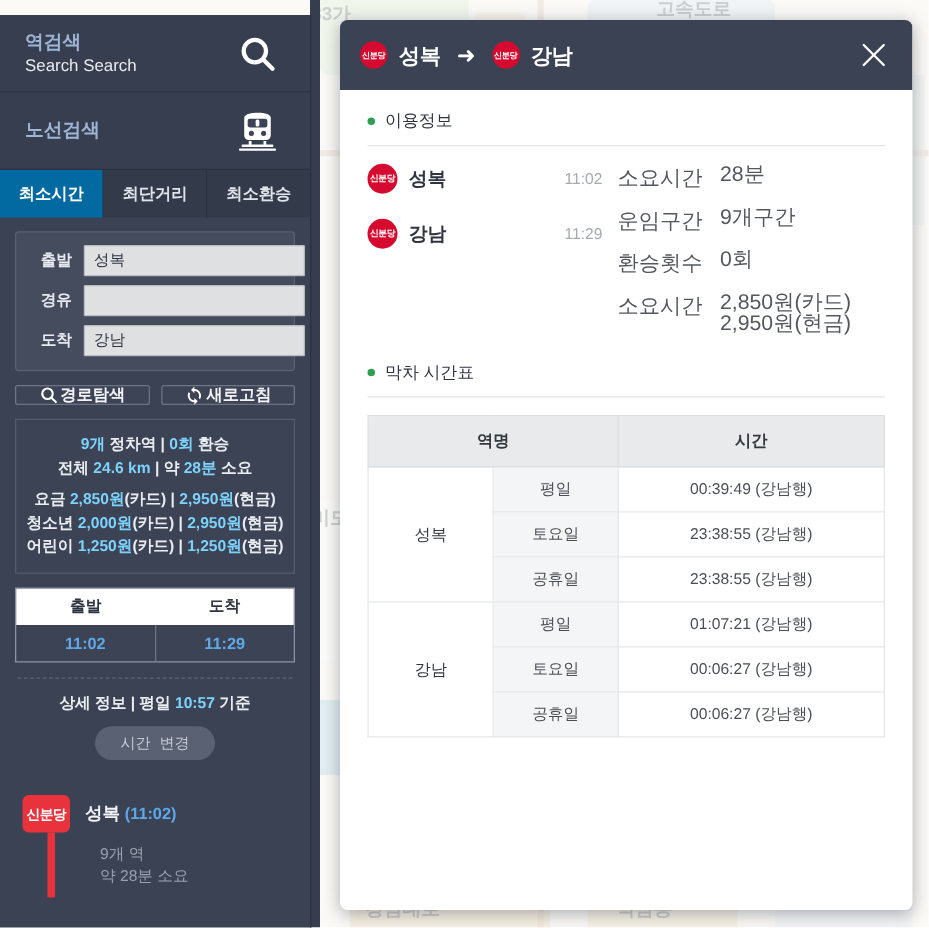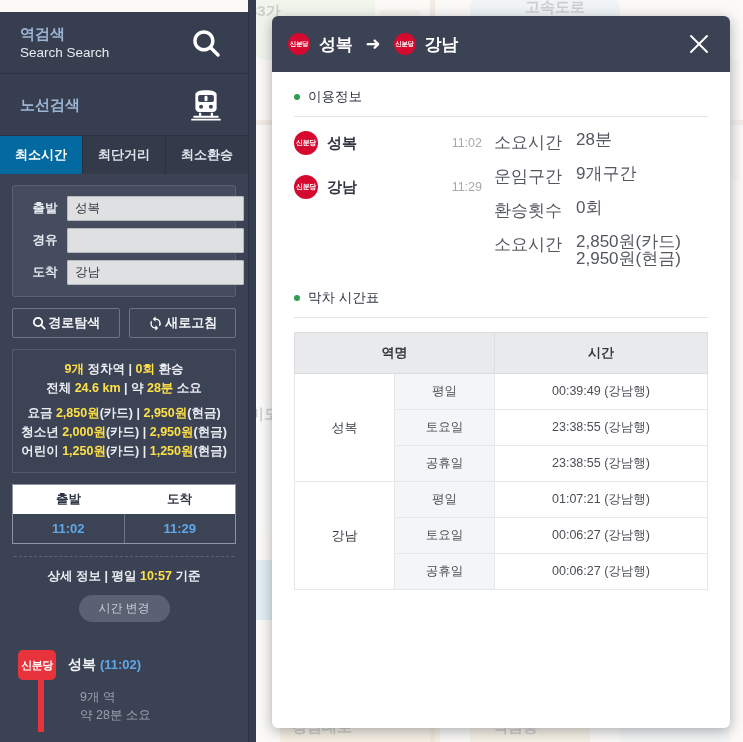--- a/index.html
+++ b/index.html
@@ -111,39 +111,39 @@
     flex: 1; height: 25px;
     background: #dfe0e2; border: 1px solid #b7b9bd; border-radius: 1px;
     font-size: 12.5px; color: #2f3440;
     padding: 0 7px;
     font-family: "Liberation Sans", sans-serif;
   }
 
   
   #actions { display: flex; gap: 9px; margin: 11px 12px 0 12px; }
   .action-btn {
-    flex: 1; height: 30px;
+    flex: 1; height: 16px;
     display: flex; align-items: center; justify-content: center; gap: 1px;
     border: 1px solid #6d7485;
     background: #3d4456;
     color: #f1f3f6; font-size: 13px; font-weight: bold;
     cursor: pointer; border-radius: 2px;
   }
   .action-btn svg { display: block; }
 
   
   #summary {
     margin: 11px 12px 0 12px;
     border: 1px solid #545b6d;
     background: #3c4355;
     padding: 10px 6px 11px 6px;
     text-align: center;
   }
   .sum-line { font-size: 12.5px; font-weight: bold; color: #e9ecf1; line-height: 19px; white-space: nowrap; }
-  .hl { color: #fde047; }
+  .hl { color: #7dd3fc; }
   .sum-gap { height: 6px; }
 
   
   #da-table {
     margin: 11px 12px 0 12px;
     border: 1px solid #8d94a5;
     background: #3c4355;
   }
   #da-table .da-head { display: flex; background: #ffffff; }
   #da-table .da-head div {
@@ -171,21 +171,21 @@
   #time-change-wrap { text-align: center; margin-top: 10px; }
   #time-change {
     display: inline-block;
     padding: 5px 20px;
     border-radius: 14px;
     background: #5a6173;
     color: #c7ccd6;
     font-size: 12px;
     cursor: pointer;
     border: none;
-    font-family: Liberation Serif, serif;
+    font-family: Liberation Mono, monospace;
   }
 
   
   #route-list { margin: 28px 0 0 18px; position: relative; }
   .route-connector {
     position: absolute; left: 20px; top: 30px; width: 6px; height: 52px;
     background: #e8323c;
   }
   .route-item { display: flex; align-items: flex-start; position: relative; }
   .route-badge {

